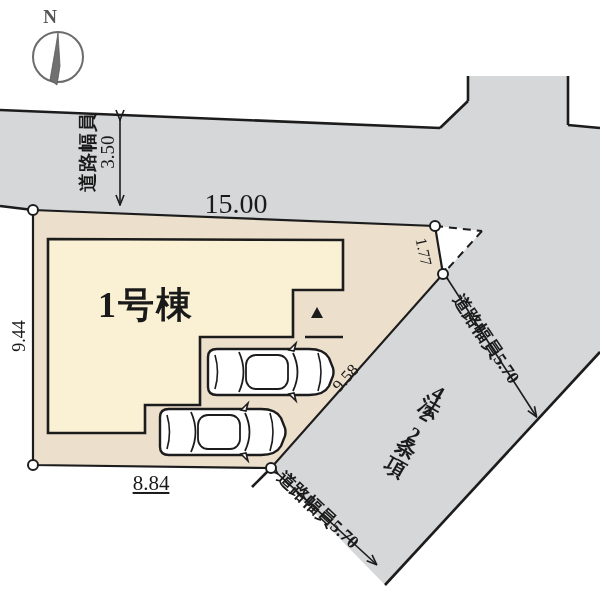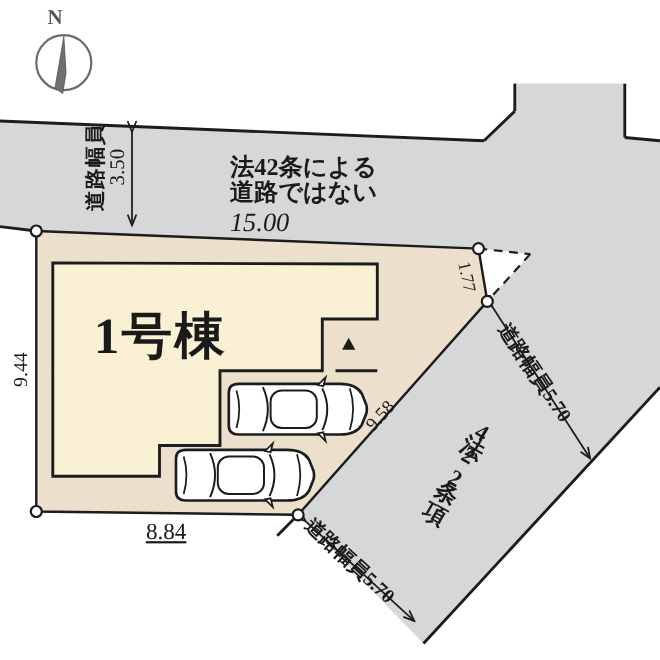--- a/index.html
+++ b/index.html
@@ -84,36 +84,32 @@
     </g>
   </svg>
 
   <div class="txt bold" style="left:50px;top:17px;font-size:19px;color:#555;">N</div>
 
   <div class="txt rot-90" style="left:98px;top:152px;">
     <div class="bold" style="font-size:19px;letter-spacing:1px;">道路幅員</div>
     <div style="font-size:19px;">3.50</div>
   </div>
 
-  <div class="txt bold" style="left:276px;top:163px;font-size:22px;">
-    <div>法42条による</div>
-    <div>道路ではない</div>
-  </div>
 
-  <div class="txt" style="left:236px;top:204px;font-size:24px;font-style:italic;">15.00</div>
+  <div class="txt" style="left:236px;top:204px;font-size:28px;">15.00</div>
 
   <div class="txt" style="left:423px;top:252px;font-size:16px;transform:translate(-50%,-50%) rotate(78deg);">1.77</div>
 
   <div class="txt bold" style="left:486px;top:339px;font-size:18px;transform:translate(-50%,-50%) rotate(56deg);">道路幅員5.70</div>
 
   <div class="txt bold vertical" style="left:426px;top:414px;font-size:21px;transform:translate(-50%,-50%) rotate(30deg);">法42条2項</div>
 
   <div class="txt" style="left:346px;top:378px;font-size:17px;transform:translate(-50%,-50%) rotate(-48deg);">9.58</div>
 
   <div class="txt rot-90" style="left:19px;top:336px;font-size:18px;">9.44</div>
 
-  <div class="txt bold" style="left:146px;top:306px;font-size:46px;letter-spacing:2px;">1号棟</div>
+  <div class="txt bold" style="left:146px;top:306px;font-size:36px;letter-spacing:2px;">1号棟</div>
 
   <div class="txt" style="left:151px;top:483px;font-size:21px;text-decoration:underline;">8.84</div>
 
   <div class="txt bold" style="left:318px;top:510px;font-size:18px;transform:translate(-50%,-50%) rotate(43deg);">道路幅員5.70</div>
 
 </div>
 
 </body></html>

